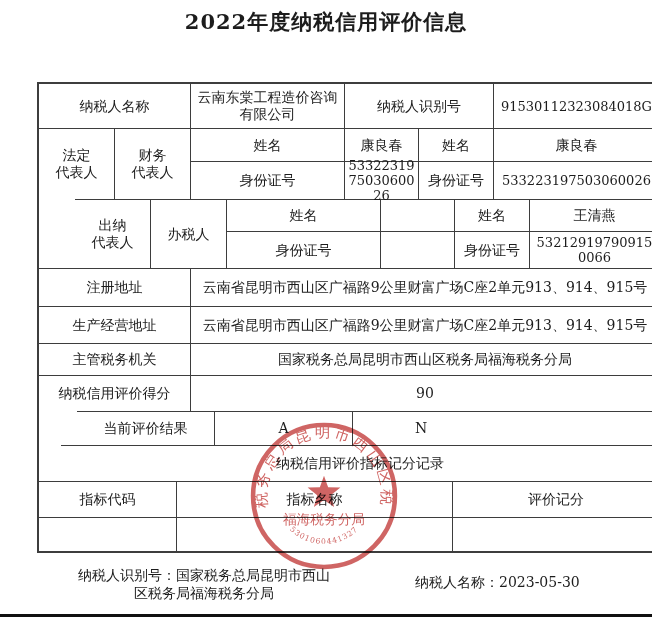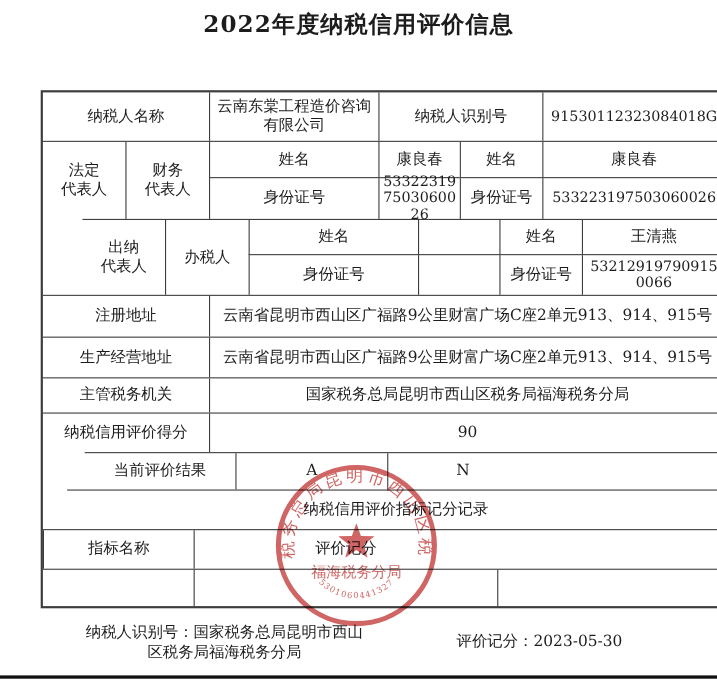--- a/index.html
+++ b/index.html
@@ -114,20 +114,21 @@
     <div class="cell nl">当前评价结果</div>
     <div class="cell">A</div>
     <div class="cell">N</div>
   </div>
 
   <div class="t-row one">
     <div class="cell nl">纳税信用评价指标记分记录</div>
   </div>
 
   <div class="t-row ind">
+    <div class="cell nl">指标代码</div>
     <div class="cell">指标名称</div>
     <div class="cell">评价记分</div>
   </div>
 
   <div class="t-row ind2">
     <div class="cell nl"></div>
     <div class="cell"></div>
     <div class="cell"></div>
   </div>
 
@@ -147,16 +148,16 @@
   <text font-size="7.5" fill="var(--seal-color)" letter-spacing="1" font-family="'DejaVu Serif',serif">
     <textPath href="#numPath" startOffset="50%" text-anchor="middle">5301060441327</textPath>
   </text>
 </svg>
 
 <div class="footer-left">
   <div>纳税人识别号：国家税务总局昆明市西山</div>
   <div>区税务局福海税务分局</div>
 </div>
 <div class="footer-right">
-  <span>评价记分：</span><span>2023-05-30</span>
+  <span>纳税人名称：</span><span>2023-05-30</span>
 </div>
 
 <div class="bottom-rule"></div>
 
 </body></html>

